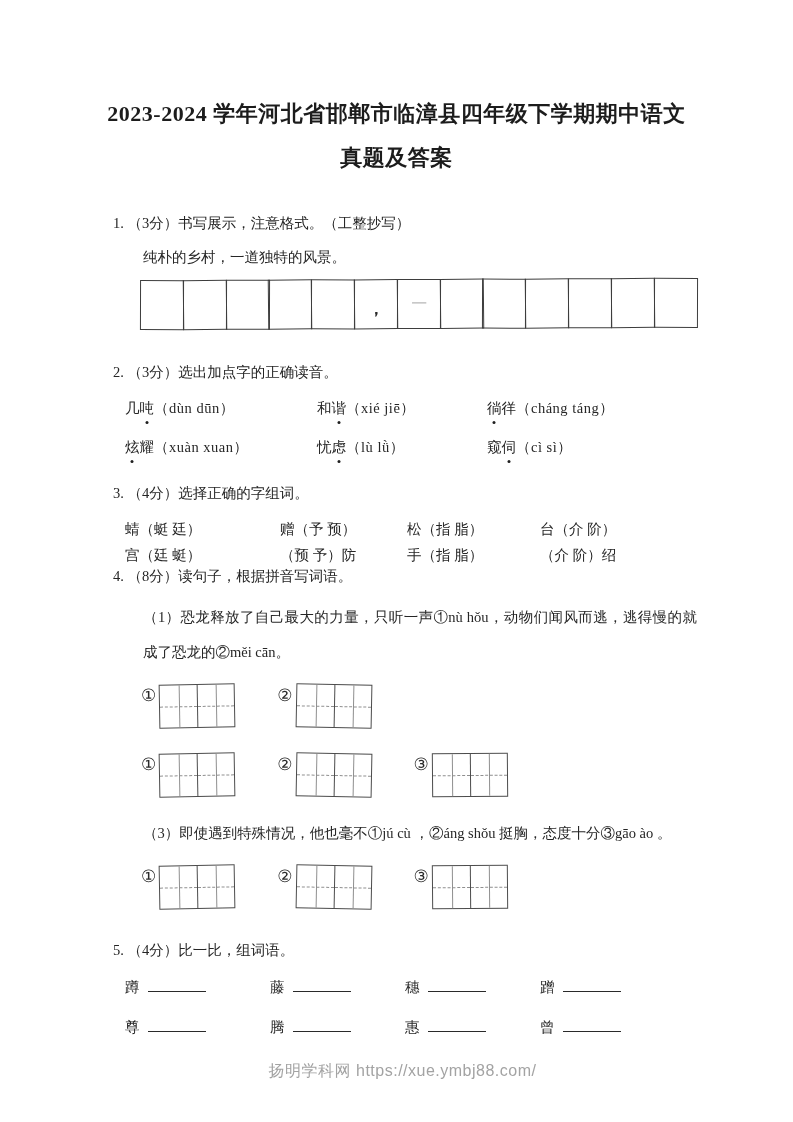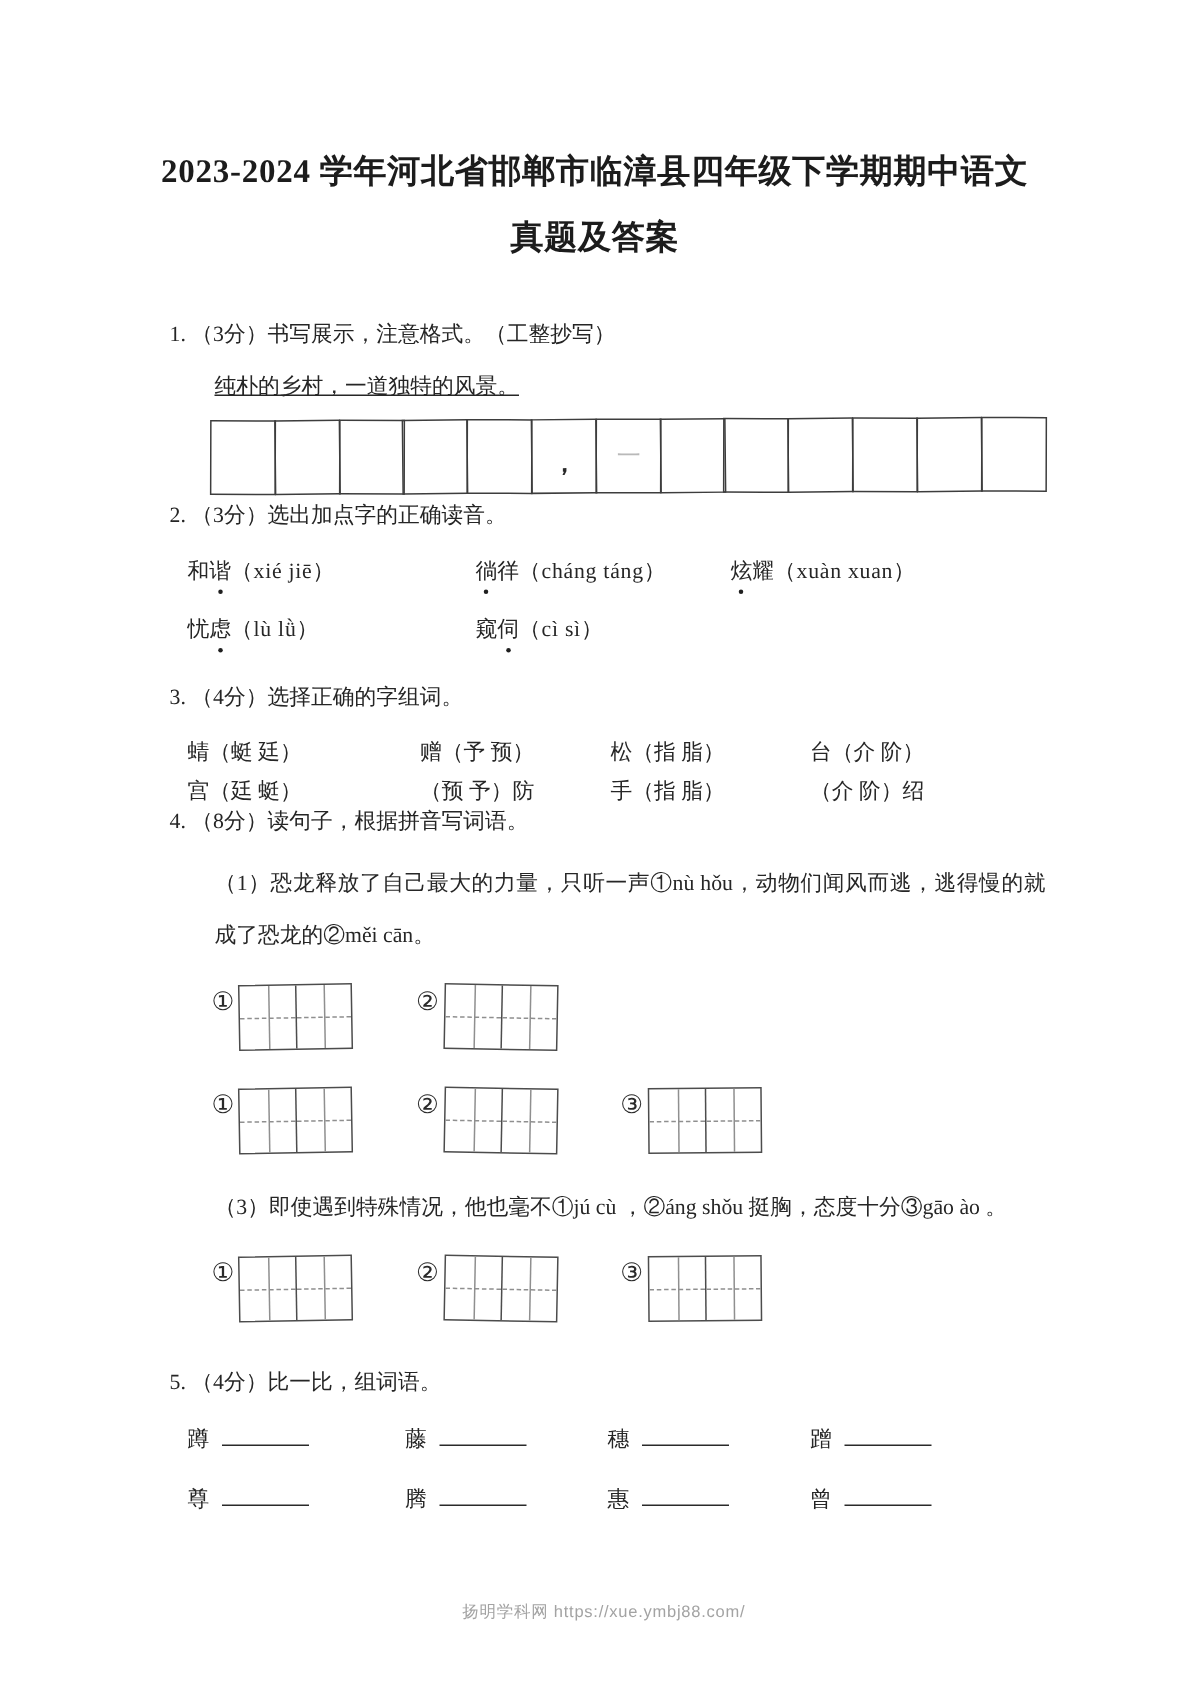--- a/index.html
+++ b/index.html
@@ -15,21 +15,21 @@
 
   
   .title-block { padding-top:92px; text-align:center; }
   .title-line { font-size:22px; font-weight:700; line-height:44px; letter-spacing:0.5px; color:#1c1c1c; }
 
   
   .content { padding-left:113px; padding-right:96px; }
   .q-label { font-size:14.5px; line-height:22px; color:#252525; }
 
   
-  .q1-sentence { font-size:14.5px; margin-top:14px; padding-left:30px;text-decoration:underline; }
+  .q1-sentence { font-size:14.5px; margin-top:14px; padding-left:30px; }
   .write-row {
     margin-top:12px; margin-left:27px;
     display:flex; width:558px; height:50px;
     transform:rotate(-0.25deg);
   }
   .wcell {
     flex:1; border:1.6px solid #3d3d3d; margin-left:-1.6px;
     display:flex; align-items:center; justify-content:center;
     font-size:16px; color:#2a2a2a;
   }
@@ -93,31 +93,31 @@
     border-left:1px solid #8f8f8f;
   }
   .tian-cell::after {
     content:""; position:absolute; left:0; right:0; top:50%;
     border-top:1px dashed #8f8f8f;
   }
 
   
   .sec { margin-top:0; }
   .sec-q1 { margin-top:32px; }
-  .sec-q2 { margin-top:4px; }
+  .sec-q2 { margin-top:32px; }
   .sec-q3 { margin-top:25px; }
   .sec-q4 { }
   .sec-q5 { margin-top:24px; }
 
   
   .footer {
     position:absolute; left:12px; right:0; bottom:40px;
     text-align:center;
     font-family:"Liberation Sans","DejaVu Sans",sans-serif;
-    font-size:11px; color:#a3a3a3; letter-spacing:0.5px;
+    font-size:16px; color:#a3a3a3; letter-spacing:0.5px;
   }
 </style>
 </head>
 <body>
 
 <div class="page">
 
   <div class="title-block">
     <div class="title-line">2023-2024 学年河北省邯郸市临漳县四年级下学期期中语文</div>
     <div class="title-line">真题及答案</div>
@@ -141,20 +141,21 @@
         <div class="wcell"></div>
         <div class="wcell"></div>
         <div class="wcell"></div>
         <div class="wcell"></div>
       </div>
     </div>
 
     <div class="sec sec-q2">
       <div class="q-label">2. （3分）选出加点字的正确读音。</div>
       <div class="q2-grid">
+        <div><span>几</span><span class="dotchar">吨</span><span></span><span class="pinyin">（dùn dūn）</span></div>
         <div><span>和</span><span class="dotchar">谐</span><span></span><span class="pinyin">（xié jiē）</span></div>
         <div><span></span><span class="dotchar">徜</span><span>徉</span><span class="pinyin">（cháng táng）</span></div>
         <div><span></span><span class="dotchar">炫</span><span>耀</span><span class="pinyin">（xuàn xuan）</span></div>
         <div><span>忧</span><span class="dotchar">虑</span><span></span><span class="pinyin">（lù lǜ）</span></div>
         <div><span>窥</span><span class="dotchar">伺</span><span></span><span class="pinyin">（cì sì）</span></div>
       </div>
     </div>
 
     <div class="sec sec-q3">
       <div class="q-label">3. （4分）选择正确的字组词。</div>

